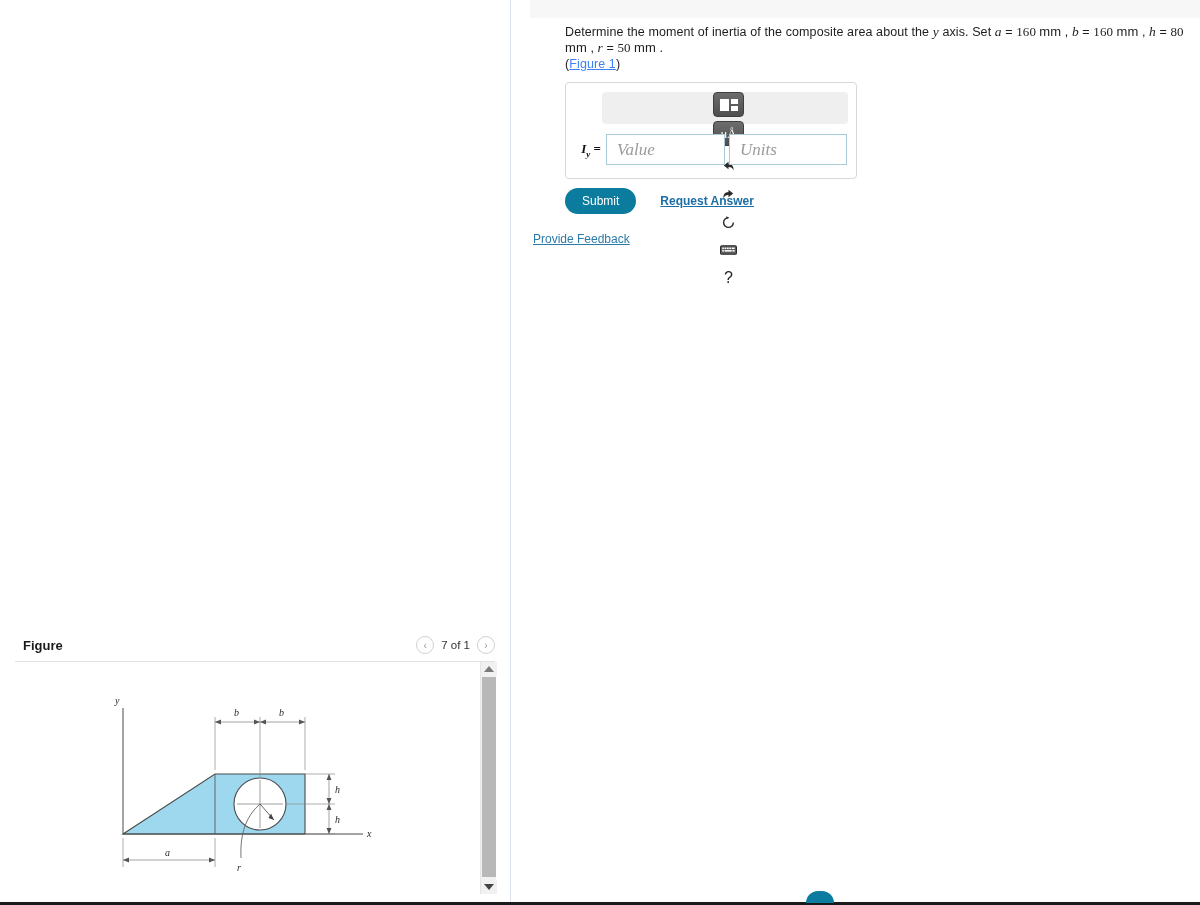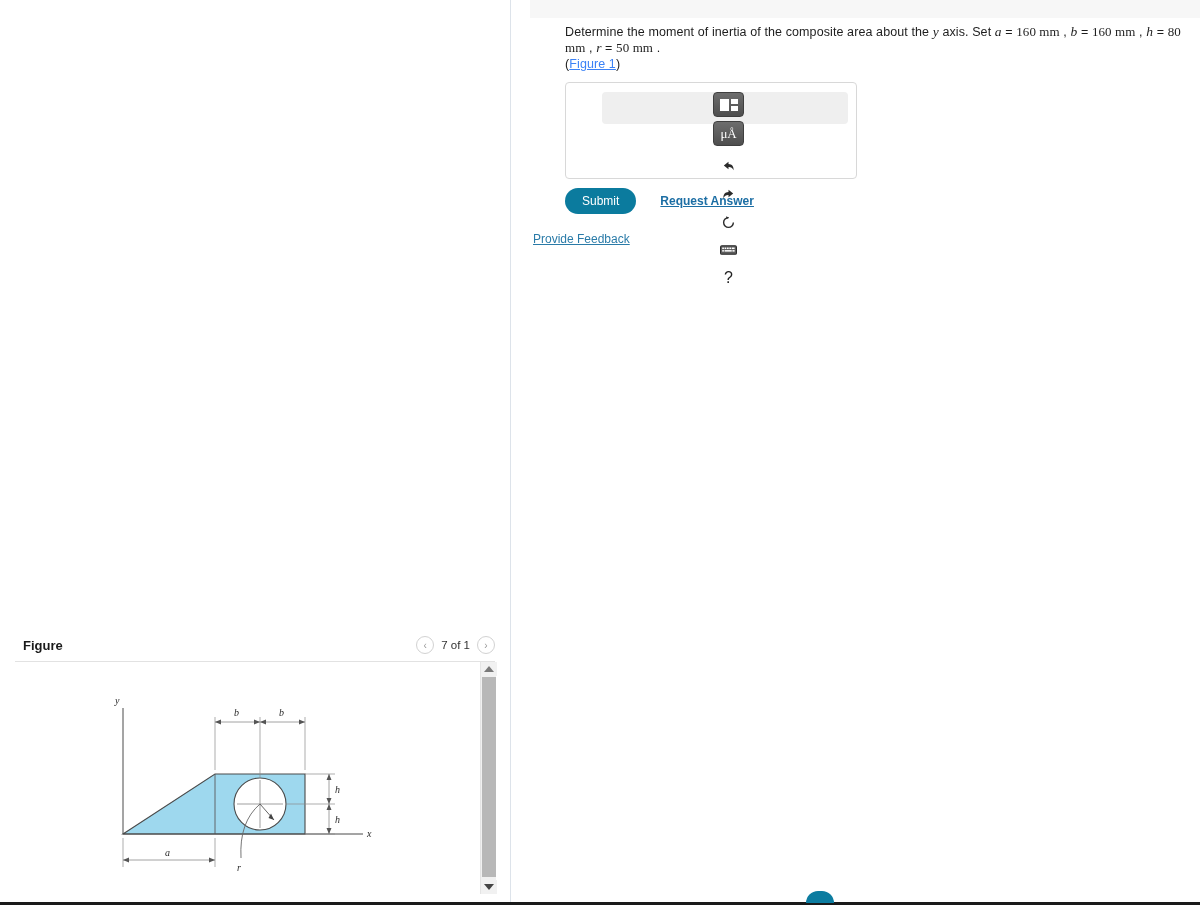--- a/index.html
+++ b/index.html
@@ -38,21 +38,21 @@
   
   .problem {
     position: absolute; left: 565px; top: 24px; width: 625px;
   }
   .prompt {
     font-size: 12.5px; color: #1d1d1d; line-height: 1.18;
     letter-spacing: .1px;
   }
   .prompt .mi { font-family: "Liberation Serif", serif; font-style: italic; font-size: 13.5px; }
   .prompt .mn { font-family: Liberation Serif, serif; font-size: 13px; font-style: normal;}
-  .prompt .unit { font-family: Liberation Serif, serif; font-size: 13px; margin-top: 40px; }
+  .prompt .unit { font-family: Liberation Sans, sans-serif; font-size: 13px; margin-top: 40px; }
   .figlink {
     color: #3b82f6; text-decoration: underline; cursor: pointer; font-size: 12.5px;
   }
   .figline { margin-top: 1px; }
   .express {
     margin-top: 13px; font-size: 12.5px; font-weight: bold; color: #111;
   }
 
   
   .answer-box {
@@ -236,20 +236,28 @@
             <rect x="14.6" y="6.6" width="2.6" height="1.8"></rect>
           </g>
         </svg>
       </div>
 
       <div class="tb-plain">
         <span class="tb-q">?</span>
       </div>
     </div>
 
+    <div class="ans-row">
+      <span class="ans-label">
+        <i>I</i><sub>y</sub>
+        <span>=</span>
+      </span>
+      <input class="inp inp-value" type="text" placeholder="Value" style="">
+      <input class="inp inp-units" type="text" placeholder="Units" style="">
+    </div>
   </div>
 
   <div class="submit-row">
     <button class="submit-btn">Submit</button>
     <span class="request-answer">Request Answer</span>
   </div>
 
   <span class="provide-feedback">Provide Feedback</span>
 
   <div class="fig-header">

